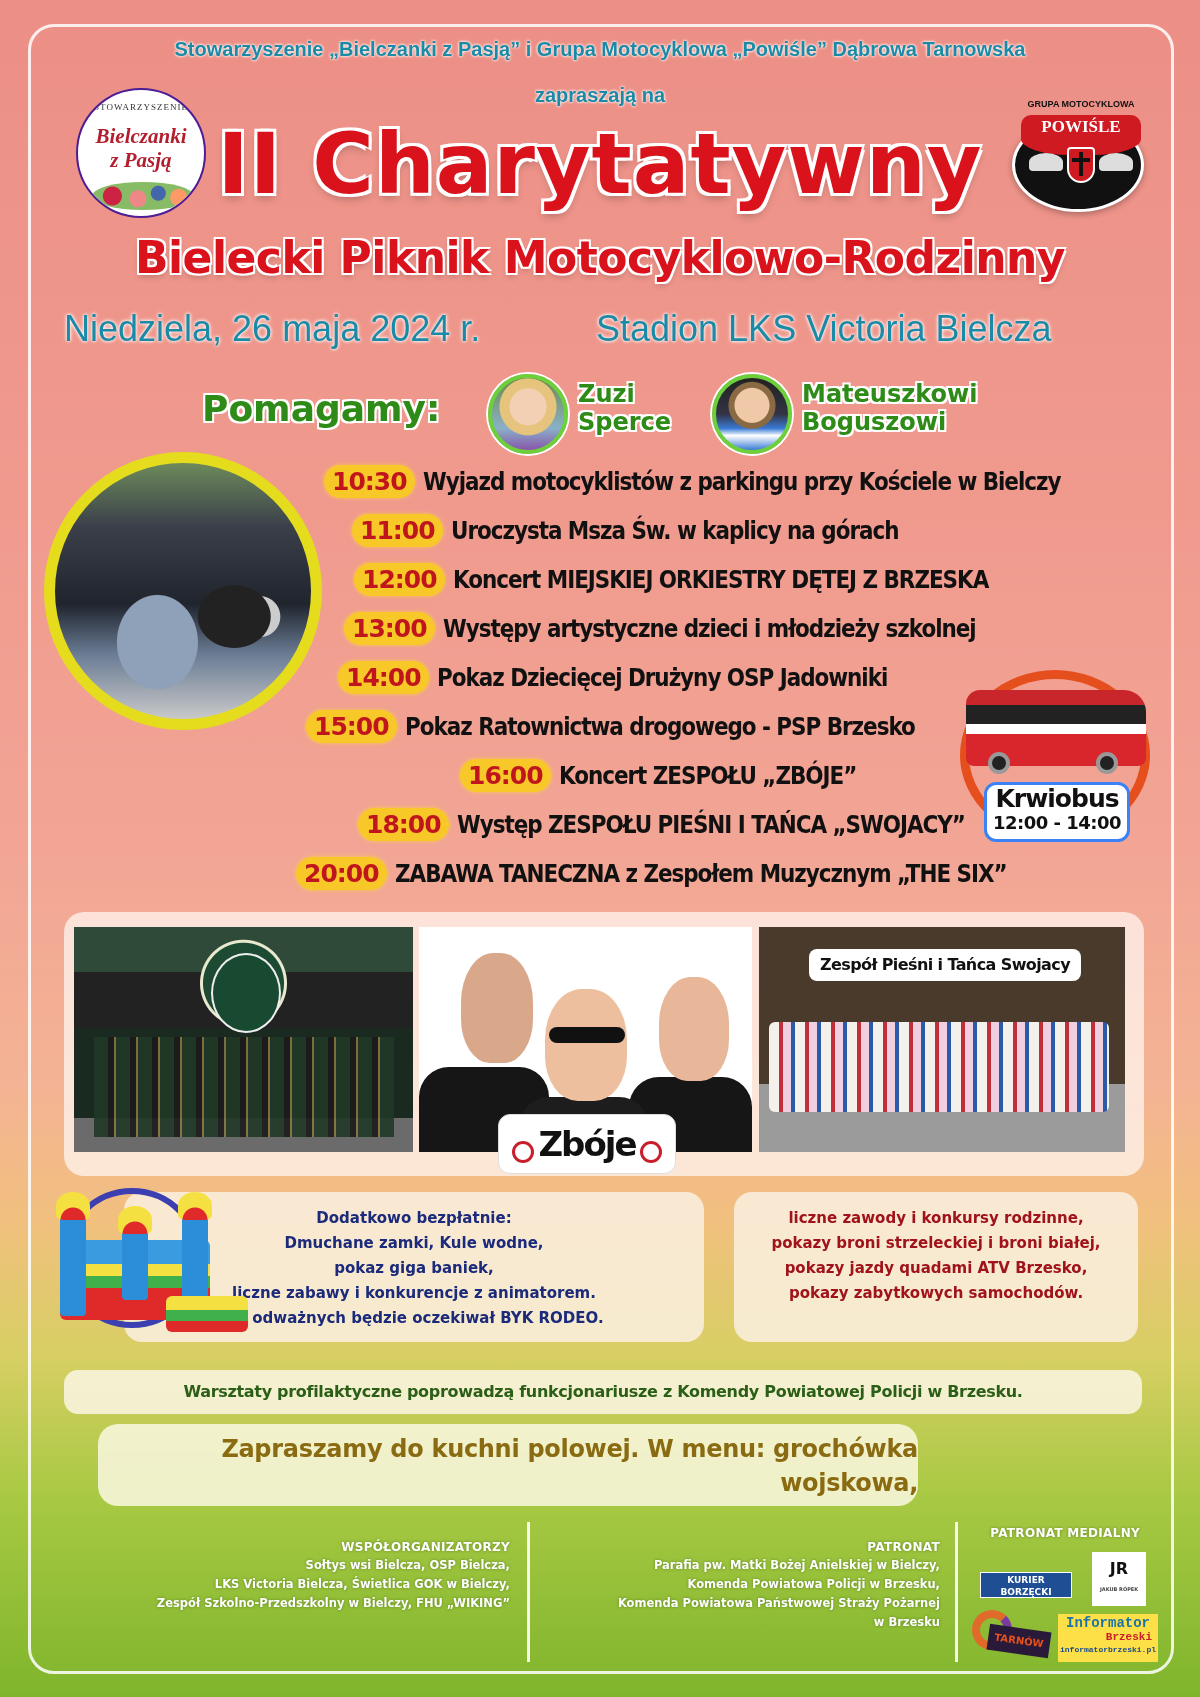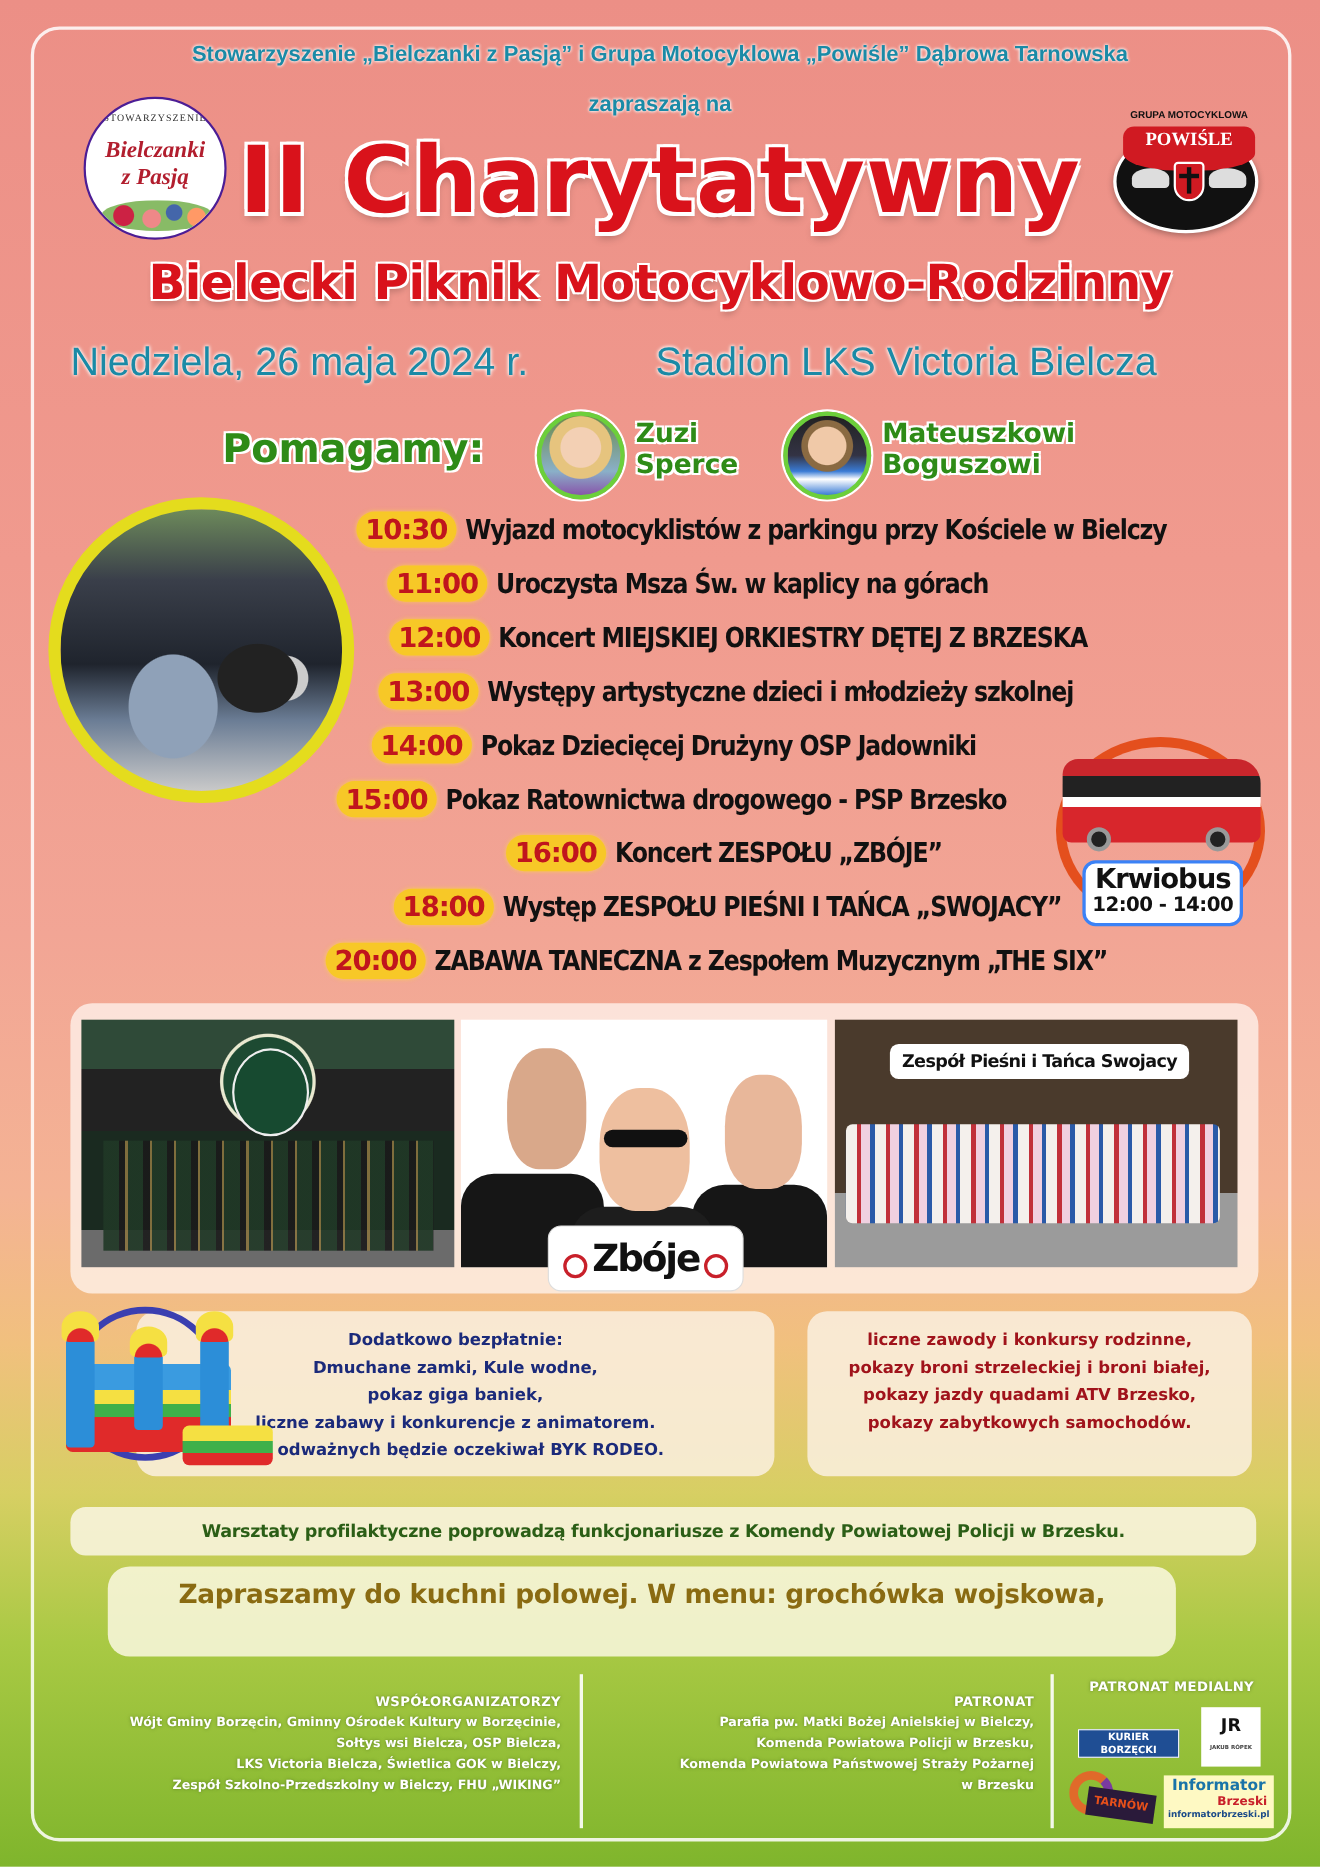--- a/index.html
+++ b/index.html
@@ -92,39 +92,39 @@
   .box-left .box-line { color: #1b2a7a; }
   .box-right .box-line { color: #a0131b; }
   .castle { left: 56px; top: 1176px; width: 186px; height: 160px; }
   .castle-ring { position: absolute; left: 6px; top: 12px; width: 140px; height: 140px; border-radius: 50%; border: 6px solid #3b3fb0; }
   .castle-base { position: absolute; left: 4px; top: 64px; width: 150px; height: 80px; background: linear-gradient(180deg, #3a9be0 0 30%, #f5e042 30% 45%, #3fb04a 45% 60%, #e02a2a 60%); border-radius: 6px; }
   .tower { position: absolute; width: 26px; background: #2c8ed8; border-radius: 4px; }
   .tower::before { content: ""; position: absolute; left: -4px; top: -24px; width: 34px; height: 28px; background: radial-gradient(circle at 50% 100%, #e02a2a 0 12px, #f5e042 13px); border-radius: 50% 50% 20% 20%; }
   .castle-step { position: absolute; left: 110px; top: 120px; width: 82px; height: 36px; background: linear-gradient(180deg, #f5e042 0 40%, #3fb04a 40% 70%, #e02a2a 70%); border-radius: 6px; }
 
   .police { left: 64px; top: 1370px; width: 1078px; height: 44px; font-size: 16px; font-weight: bold; color: #2b5e16; line-height: 44px; background: rgba(250,246,228,0.85); border-radius: 14px; font-family: "DejaVu Sans", sans-serif; letter-spacing: -0.3px; }
-  .kitchen { left: 98px; top: 1424px; width: 971px; height: 82px; background: rgba(250,248,225,0.85); border-radius: 20px; padding-top: 8px; }
+  .kitchen { left: 98px; top: 1424px; width: 820px; height: 82px; background: rgba(250,248,225,0.85); border-radius: 20px; padding-top: 8px; text-align: right; }
   .kitchen-line { font-size: 24px; font-weight: bold; color: #8a6b12; line-height: 34px; font-family: "DejaVu Sans", sans-serif; letter-spacing: -0.3px; }
 
   
   .foot-col { top: 1538px; text-align: right; color: #fff; text-shadow: 0 0 3px rgba(60,90,20,0.6); font-family: "DejaVu Sans", sans-serif; font-weight: bold; }
   .foot-title { font-size: 12px; line-height: 18px; letter-spacing: 0.3px; }
   .foot-line { font-size: 11.5px; line-height: 19px; }
   .fc1 { left: 42px; width: 468px; }
   .fc2 { left: 540px; width: 400px; }
   .fc3 { left: 970px; width: 170px; top: 1524px; }
   .vdiv { position: absolute; width: 3px; background: rgba(255,255,255,0.9); top: 1522px; height: 140px; }
   .media-logo { position: absolute; font-family: "DejaVu Sans", sans-serif; text-align: center; }
   .kurier { left: 980px; top: 1572px; width: 92px; height: 26px; background: #1f4e94; color: #fff; font-size: 9px; font-weight: bold; line-height: 12px; border: 1px solid #fff; padding-top: 1px; }
   .jr { left: 1092px; top: 1552px; width: 54px; height: 54px; background: #fff; color: #111; font-size: 16px; font-weight: bold; line-height: 34px; }
   .jr-sub { font-size: 5px; line-height: 6px; color: #444; }
   .tarnow { left: 972px; top: 1610px; width: 78px; height: 48px; }
   .tarnow-c { position: absolute; left: 0; top: 0; width: 40px; height: 40px; border-radius: 50%; border: 8px solid #e06a2a; border-right-color: #7a3aa0; }
   .tarnow-t { position: absolute; left: 16px; top: 18px; width: 62px; height: 26px; background: #2a1a3a; color: #e8501a; font-size: 10px; font-weight: bold; line-height: 26px; transform: rotate(8deg); }
-  .informator { left: 1058px; top: 1614px; width: 100px; height: 48px; background: #fef9c3; padding-top: 2px; }
+  .informator { left: 1058px; top: 1614px; width: 100px; height: 48px; background: #fde047; padding-top: 2px; font-family: Liberation Mono, monospace; }
   .inf-1 { font-size: 14px; font-weight: bold; color: #1a74a8; line-height: 15px; }
   .inf-2 { font-size: 11px; font-weight: bold; color: #c8202a; line-height: 13px; text-align: right; padding-right: 6px; }
   .inf-3 { font-size: 8px; font-weight: bold; color: #1a4a88; line-height: 12px; }
 </style>
 </head>
 <body>
 
 <div class="frame"></div>
 
 <div class="abs org-line center">Stowarzyszenie „Bielczanki z Pasją” i Grupa Motocyklowa „Powiśle” Dąbrowa Tarnowska</div>
@@ -259,21 +259,20 @@
   <div class="box-line">pokazy zabytkowych samochodów.</div>
 </div>
 
 <div class="abs police center">Warsztaty profilaktyczne poprowadzą funkcjonariusze z Komendy Powiatowej Policji w Brzesku.</div>
 <div class="abs kitchen center">
   <div class="kitchen-line">Zapraszamy do kuchni polowej. W menu: grochówka wojskowa,</div>
 </div>
 
 <div class="abs foot-col fc1">
   <div class="foot-title">WSPÓŁORGANIZATORZY</div>
-  <div class="foot-line">Wójt Gminy Borzęcin, Gminny Ośrodek Kultury w Borzęcinie,</div>
   <div class="foot-line">Sołtys wsi Bielcza, OSP Bielcza,</div>
   <div class="foot-line">LKS Victoria Bielcza, Świetlica GOK w Bielczy,</div>
   <div class="foot-line">Zespół Szkolno-Przedszkolny w Bielczy, FHU „WIKING”</div>
 </div>
 <div class="vdiv" style="left:527px;"></div>
 <div class="abs foot-col fc2">
   <div class="foot-title">PATRONAT</div>
   <div class="foot-line">Parafia pw. Matki Bożej Anielskiej w Bielczy,</div>
   <div class="foot-line">Komenda Powiatowa Policji w Brzesku,</div>
   <div class="foot-line">Komenda Powiatowa Państwowej Straży Pożarnej</div>

